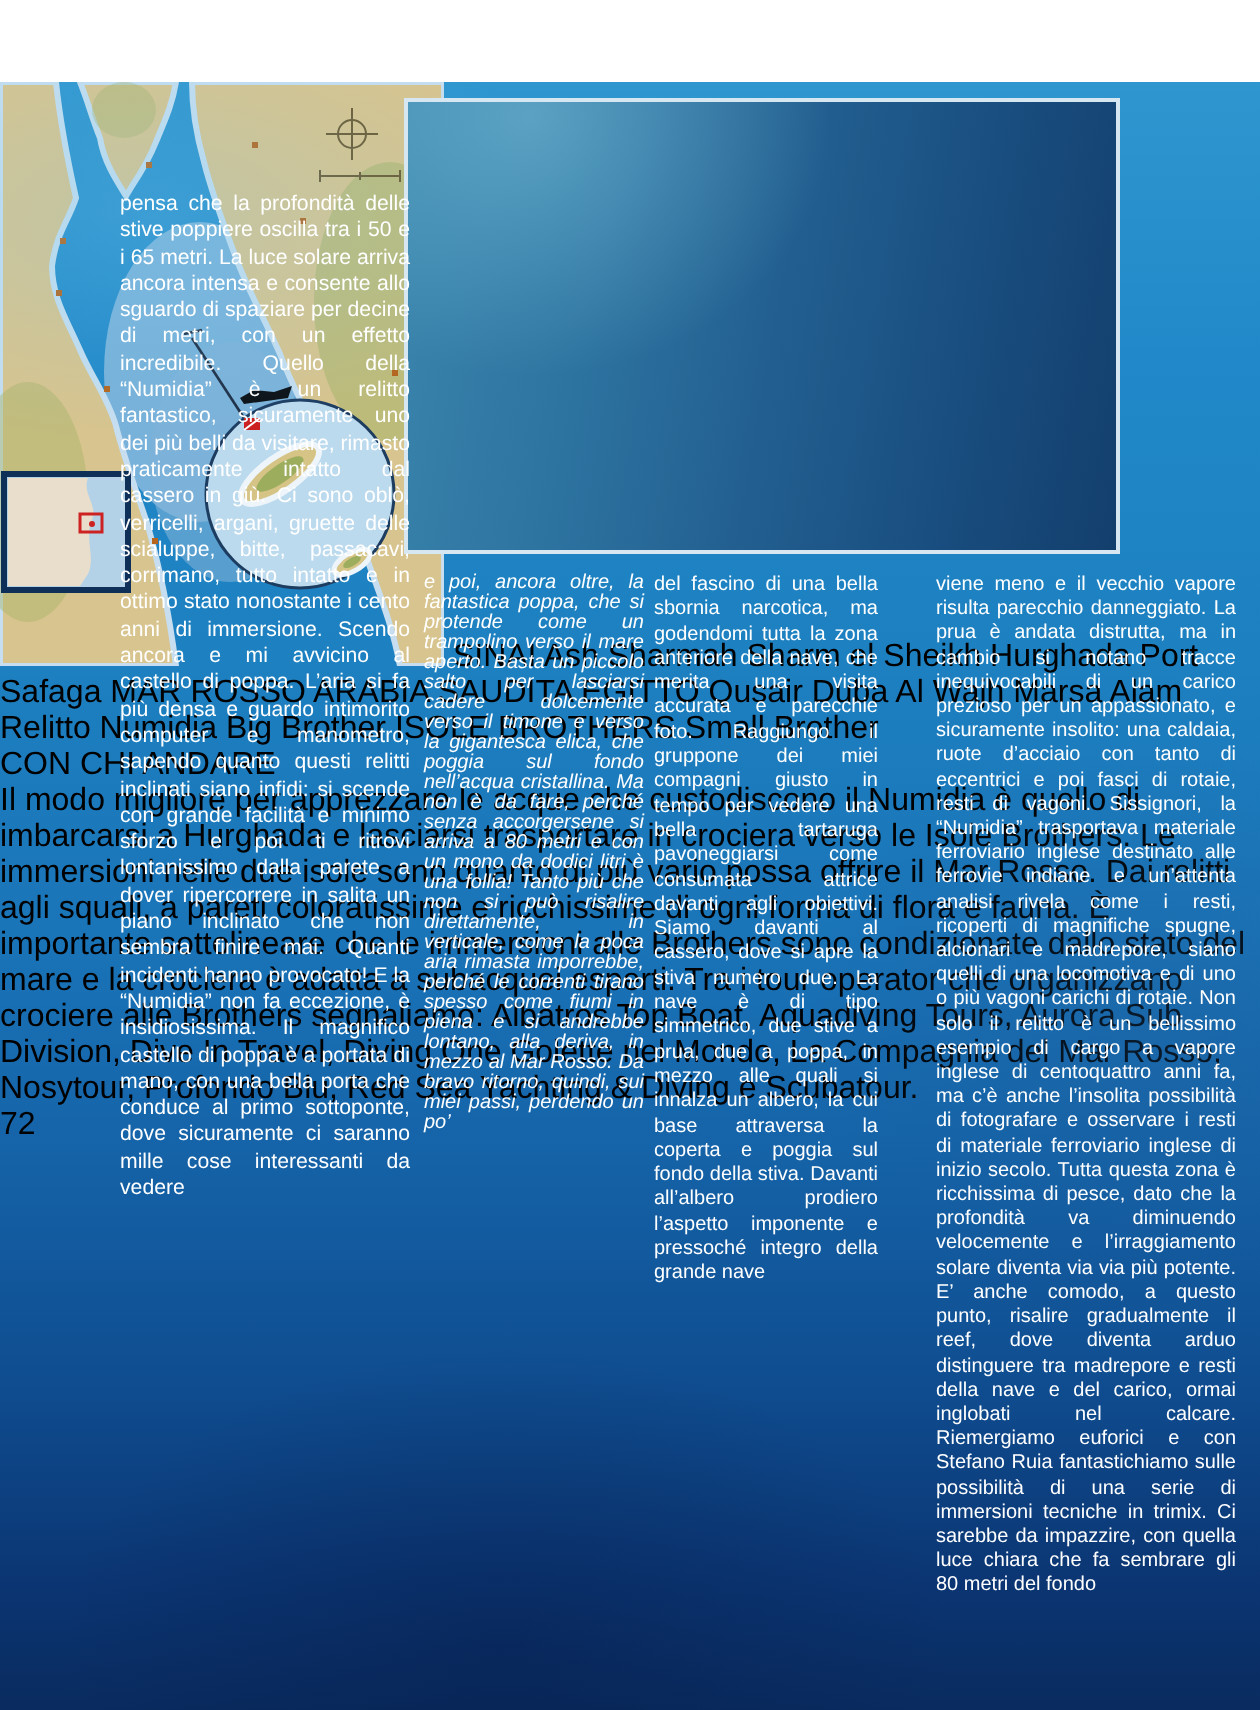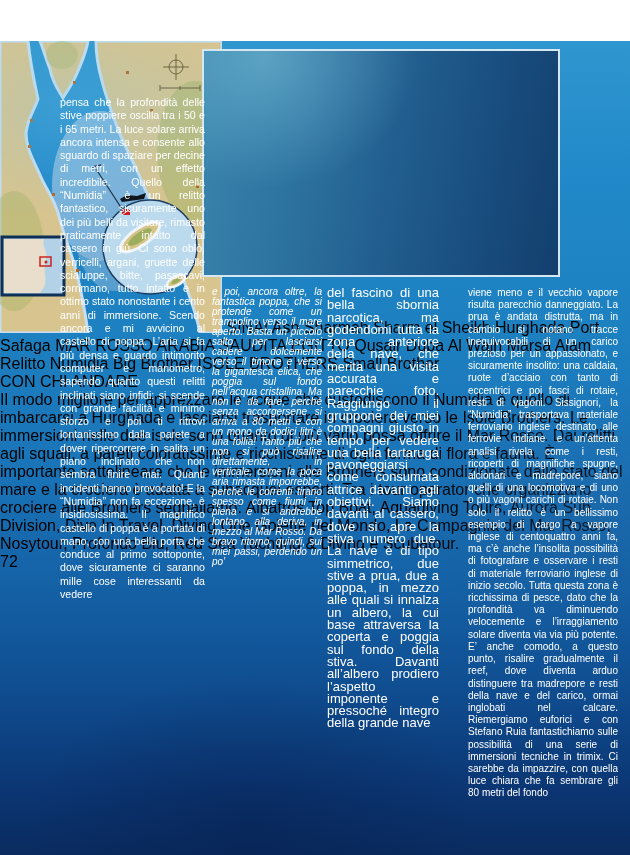--- a/index.html
+++ b/index.html
@@ -7,21 +7,21 @@
   .page{position:relative;width:630px;height:855px;overflow:hidden;
     background:linear-gradient(180deg,#2f96cf 0%,#2189c9 16%,#1d80c0 34%,#1a74b8 50%,#1562a7 63%,#0f4d90 76%,#0b3572 88%,#092a5d 96%,#082451 100%);margin-top:41px;}
   .page::before{content:"";position:absolute;inset:0;
     background:radial-gradient(ellipse 300px 160px at 12% 8%,rgba(120,200,235,.25),rgba(120,200,235,0) 70%),
                radial-gradient(ellipse 260px 200px at 92% 55%,rgba(30,90,150,.30),rgba(30,90,150,0) 70%),
                radial-gradient(ellipse 320px 220px at 40% 92%,rgba(5,25,70,.35),rgba(5,25,70,0) 70%);}
   
   .col{position:absolute;color:#ffffff;text-align:justify;}
   .col1{left:60px;top:55px;width:145px;font-size:10.6px;line-height:13.3px;}
   .col2{left:212px;top:246px;width:110px;font-size:10px;line-height:10px;font-style:italic;}
-  .col3{left:327px;top:246px;width:112px;font-size:13px;line-height:12.3px;}
+  .col3{left:327px;top:246px;width:112px;font-size:10px;line-height:12.3px;}
   .col4{left:468px;top:246px;width:150px;font-size:10px;line-height:12.2px;}
   
   .photo{position:absolute;left:202px;top:8px;width:354px;height:224px;border:2px solid #d6e7f2;overflow:hidden;
     background:linear-gradient(100deg,#3a85ad 0%,#2d73a0 28%,#225f90 52%,#194e80 76%,#133f6d 100%);}
   .photo *{position:absolute;}
   .w-light{left:-20px;top:-35px;width:230px;height:170px;background:radial-gradient(ellipse at 35% 25%,rgba(130,200,225,.5),rgba(130,200,225,0) 72%);}
   .w-mass1{left:-15px;top:72px;width:312px;height:180px;border-radius:45% 60% 50% 40%;transform:rotate(-6deg);
     background:radial-gradient(ellipse at 38% 45%,#93abb6 0%,#70***868c 0%,#70***;}
   .w-mass1{background:radial-gradient(ellipse at 38% 45%,#93abb6 0%,#6f8a98 30%,#43596b 56%,#243847 76%,rgba(18,30,42,0) 98%);}
   .w-mass2{left:58px;top:50px;width:205px;height:95px;border-radius:50% 50% 45% 55%;transform:rotate(-12deg);

